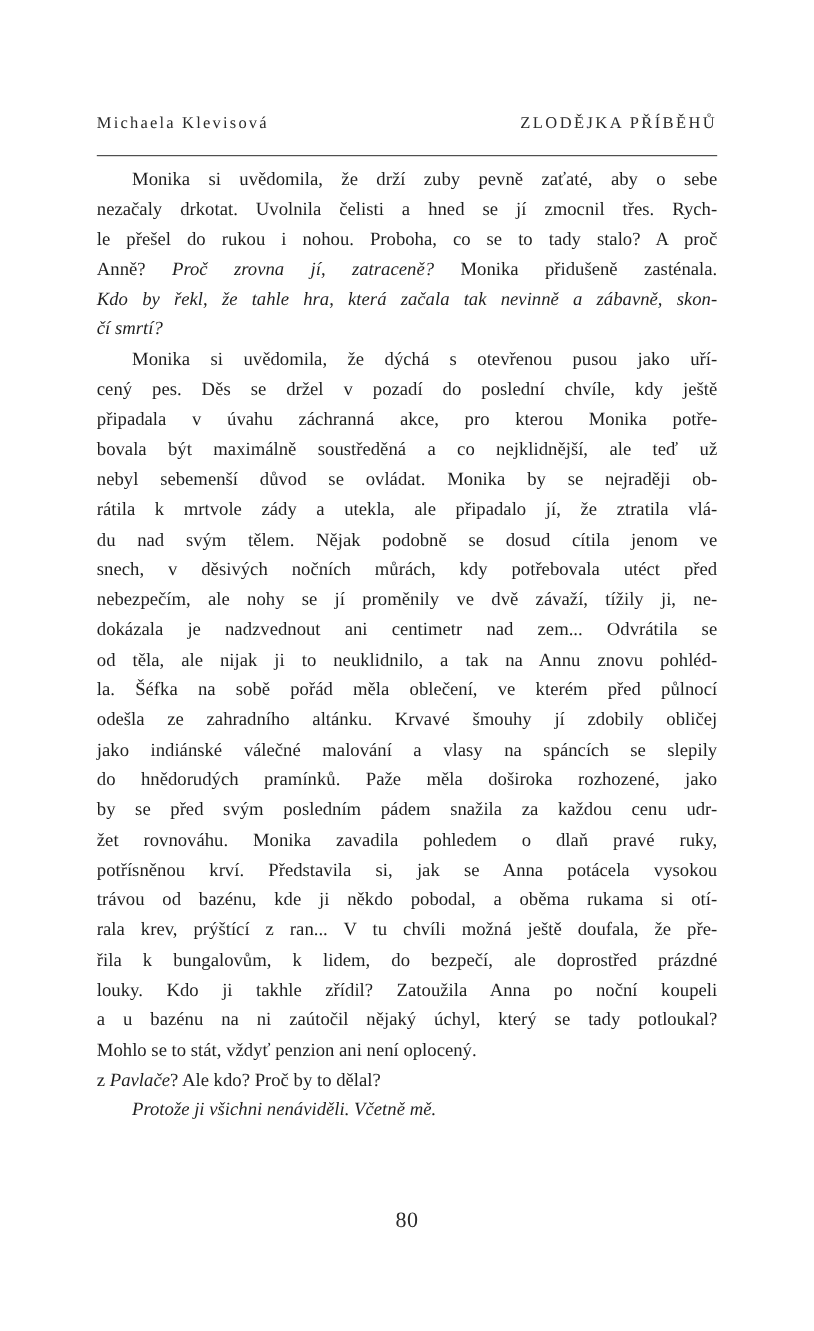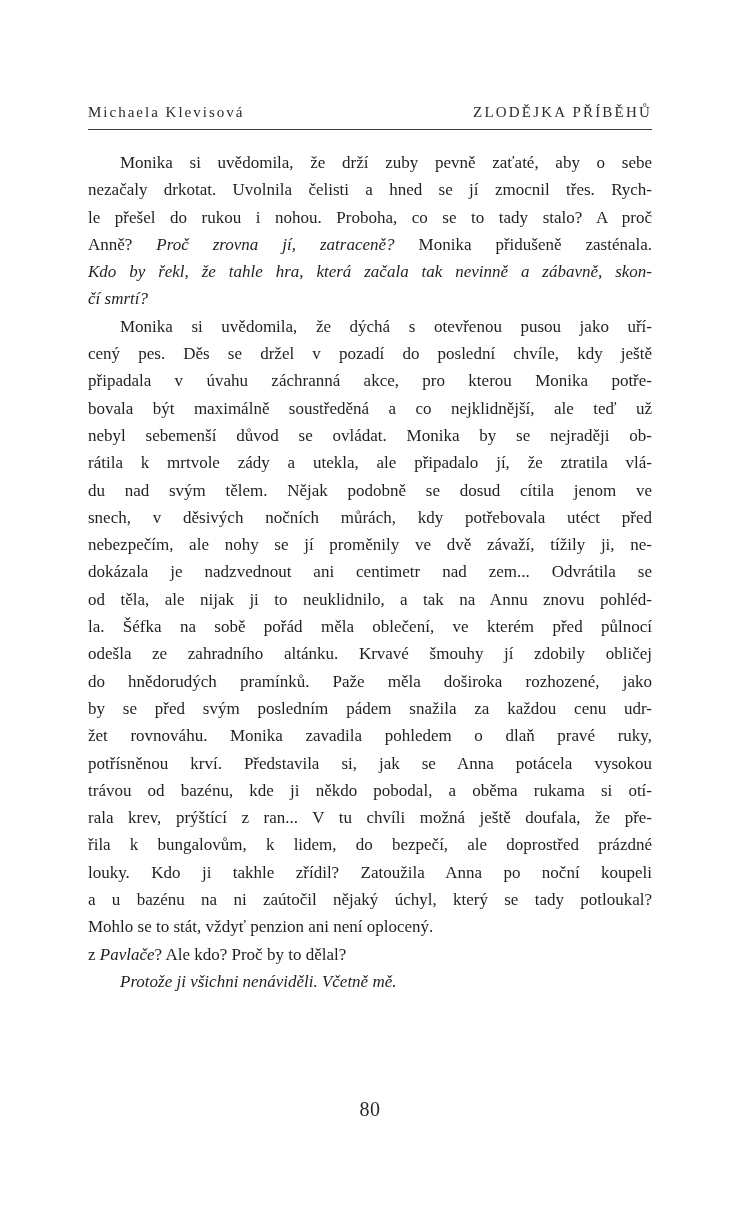--- a/index.html
+++ b/index.html
@@ -14,21 +14,21 @@
   }
   .running-header {
     position: absolute;
     left: 88px;
     top: 104px;
     width: 564px;
     display: flex;
     justify-content: space-between;
     align-items: baseline;
     border-bottom: 1px solid #3c3c3c;
-    padding-bottom: 8px;
+    padding-bottom: 20px;
     font-size: 15px;
     color: #2b2b2b;
   }
   .hdr-author { letter-spacing: 2px; }
   .hdr-title  { letter-spacing: 2.2px; }
   .body-text {
     position: absolute;
     left: 88px;
     top: 149px;
     width: 564px;
@@ -75,20 +75,21 @@
         <div class="line j"><span>bovala být maximálně soustředěná a co nejklidnější, ale teď už</span></div>
         <div class="line j"><span>nebyl sebemenší důvod se ovládat. Monika by se nejraději ob-</span></div>
         <div class="line j"><span>rátila k mrtvole zády a utekla, ale připadalo jí, že ztratila vlá-</span></div>
         <div class="line j"><span>du nad svým tělem. Nějak podobně se dosud cítila jenom ve</span></div>
         <div class="line j"><span>snech, v děsivých nočních můrách, kdy potřebovala utéct před</span></div>
         <div class="line j"><span>nebezpečím, ale nohy se jí proměnily ve dvě závaží, tížily ji, ne-</span></div>
         <div class="line j"><span>dokázala je nadzvednout ani centimetr nad zem... Odvrátila se</span></div>
         <div class="line j"><span>od těla, ale nijak ji to neuklidnilo, a tak na Annu znovu pohléd-</span></div>
         <div class="line j"><span>la. Šéfka na sobě pořád měla oblečení, ve kterém před půlnocí</span></div>
         <div class="line j"><span>odešla ze zahradního altánku. Krvavé šmouhy jí zdobily obličej</span></div>
+        <div class="line j"><span>jako indiánské válečné malování a vlasy na spáncích se slepily</span></div>
         <div class="line j"><span>do hnědorudých pramínků. Paže měla doširoka rozhozené, jako</span></div>
         <div class="line j"><span>by se před svým posledním pádem snažila za každou cenu udr-</span></div>
         <div class="line j"><span>žet rovnováhu. Monika zavadila pohledem o dlaň pravé ruky,</span></div>
         <div class="line j"><span>potřísněnou krví. Představila si, jak se Anna potácela vysokou</span></div>
         <div class="line j"><span>trávou od bazénu, kde ji někdo pobodal, a oběma rukama si otí-</span></div>
         <div class="line j"><span>rala krev, prýštící z ran... V tu chvíli možná ještě doufala, že pře-</span></div>
         <div class="line j"><span>řila k bungalovům, k lidem, do bezpečí, ale doprostřed prázdné</span></div>
         <div class="line j"><span>louky. Kdo ji takhle zřídil? Zatoužila Anna po noční koupeli</span></div>
         <div class="line j"><span>a u bazénu na ni zaútočil nějaký úchyl, který se tady potloukal?</span></div>
         <div class="line"><span>Mohlo se to stát, vždyť penzion ani není oplocený.</span></div>

